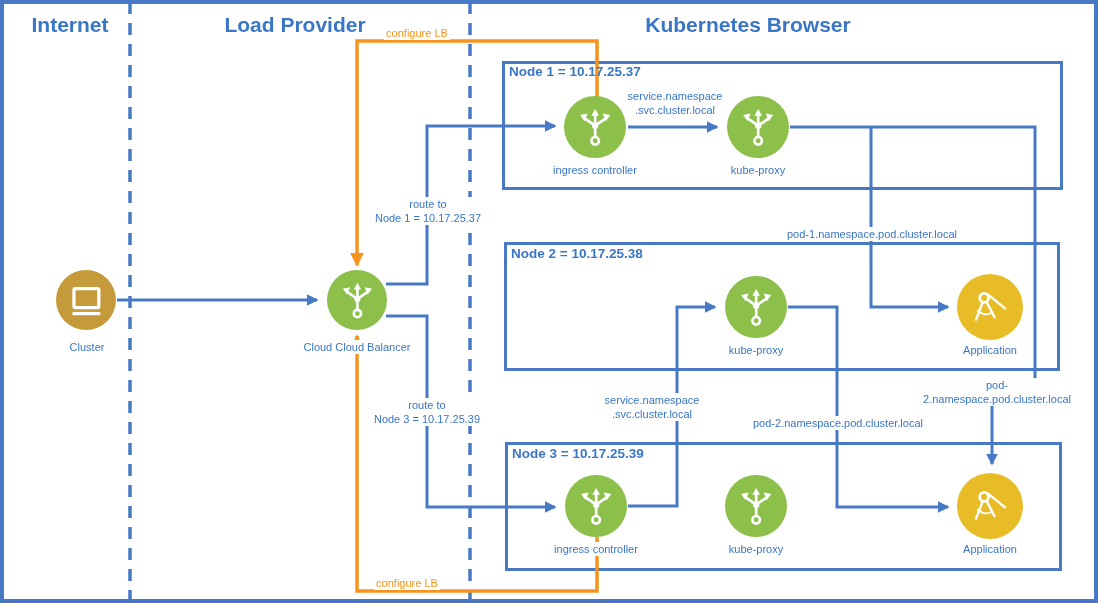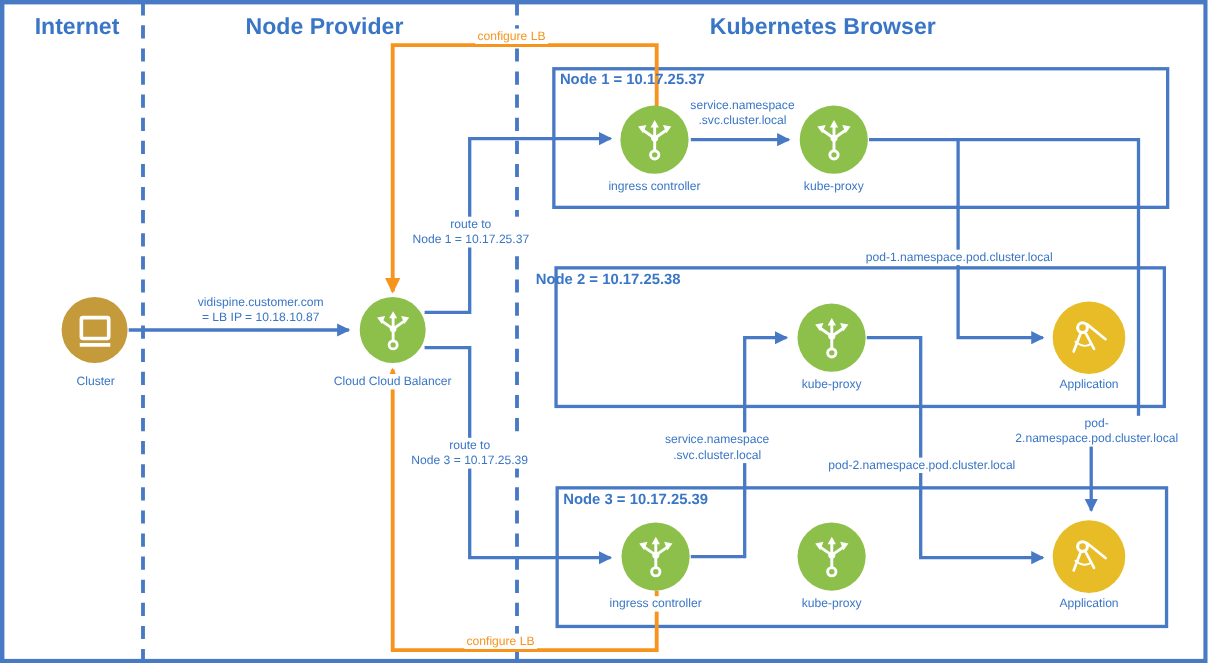--- a/index.html
+++ b/index.html
@@ -43,21 +43,21 @@
   .lbl{
     position:absolute;
     transform:translate(-50%,-50%);
     background:#ffffff;
     color:#3a76c6;
     font-size:11px;line-height:14px;
     text-align:center;
     white-space:pre-line;
     padding:0 2px;
   }
-  .lbl.orange{color:#f7941d;margin-left:48px;}
+  .lbl.orange{color:#f7941d;}
   #connectors{position:absolute;left:0;top:0;}
 </style>
 </head>
 <body>
 
 <div id="stage">
 
   <div class="node-box" style="left:502px;top:61px;width:561px;height:129px;"></div>
   <div class="node-box" style="left:504px;top:242px;width:556px;height:129px;"></div>
   <div class="node-box" style="left:505px;top:442px;width:557px;height:129px;"></div>
@@ -86,25 +86,25 @@
       <path d="M628 506 H677 V307 H715" marker-end="url(#mb)"></path>
     </g>
 
     <g stroke="#f7941d" stroke-width="3.5" fill="none">
       <path d="M597 98 V41 H357 V265" marker-end="url(#mo)"></path>
       <path d="M597 537 V591 H357 V336" marker-end="url(#mo)"></path>
     </g>
   </svg>
 
   <div class="hdr" style="left:70px;top:13px;">Internet</div>
-  <div class="hdr" style="left:295px;top:13px;">Node Provider</div>
+  <div class="hdr" style="left:295px;top:13px;">Load Provider</div>
   <div class="hdr" style="left:748px;top:13px;">Kubernetes Browser</div>
 
   <div class="node-title" style="left:509px;top:64px;">Node 1 = 10.17.25.37</div>
-  <div class="node-title" style="left:487px;top:246px;">Node 2 = 10.17.25.38</div>
+  <div class="node-title" style="left:511px;top:246px;">Node 2 = 10.17.25.38</div>
   <div class="node-title" style="left:512px;top:446px;">Node 3 = 10.17.25.39</div>
 
   <div class="circle gold-b" style="left:56px;top:270px;width:60px;height:60px;">
     <svg viewBox="0 0 64 64">
       <rect x="15" y="16" width="34" height="26" rx="2" fill="none" stroke="#fff" stroke-width="4.5"></rect>
       <line x1="13" y1="50" x2="51" y2="50" stroke="#fff" stroke-width="4.5"></line>
     </svg>
   </div>
   <div class="lbl" style="left:87px;top:347px;">Cluster</div>
 
@@ -241,22 +241,20 @@
         <circle cx="25" cy="21" r="5.5" stroke-width="3.5"></circle>
         <line x1="23" y1="27" x2="15" y2="48" stroke-width="3"></line>
         <line x1="28" y1="26" x2="38" y2="45" stroke-width="3"></line>
         <line x1="30" y1="17" x2="51" y2="34" stroke-width="3"></line>
         <path d="M17 37 Q 27 45 35 39" stroke-width="2.2"></path>
       </g>
     </svg>
   </div>
   <div class="lbl" style="left:990px;top:549px;">Application</div>
 
-  <div class="lbl" style="left:237px;top:282px;">vidispine.customer.com
-= LB IP = 10.18.10.87</div>
   <div class="lbl orange" style="left:417px;top:33px;">configure LB</div>
   <div class="lbl orange" style="left:407px;top:583px;">configure LB</div>
   <div class="lbl" style="left:428px;top:211px;">route to
 Node 1 = 10.17.25.37</div>
   <div class="lbl" style="left:427px;top:412px;">route to
 Node 3 = 10.17.25.39</div>
   <div class="lbl" style="left:675px;top:103px;">service.namespace
 .svc.cluster.local</div>
   <div class="lbl" style="left:652px;top:407px;">service.namespace
 .svc.cluster.local</div>

